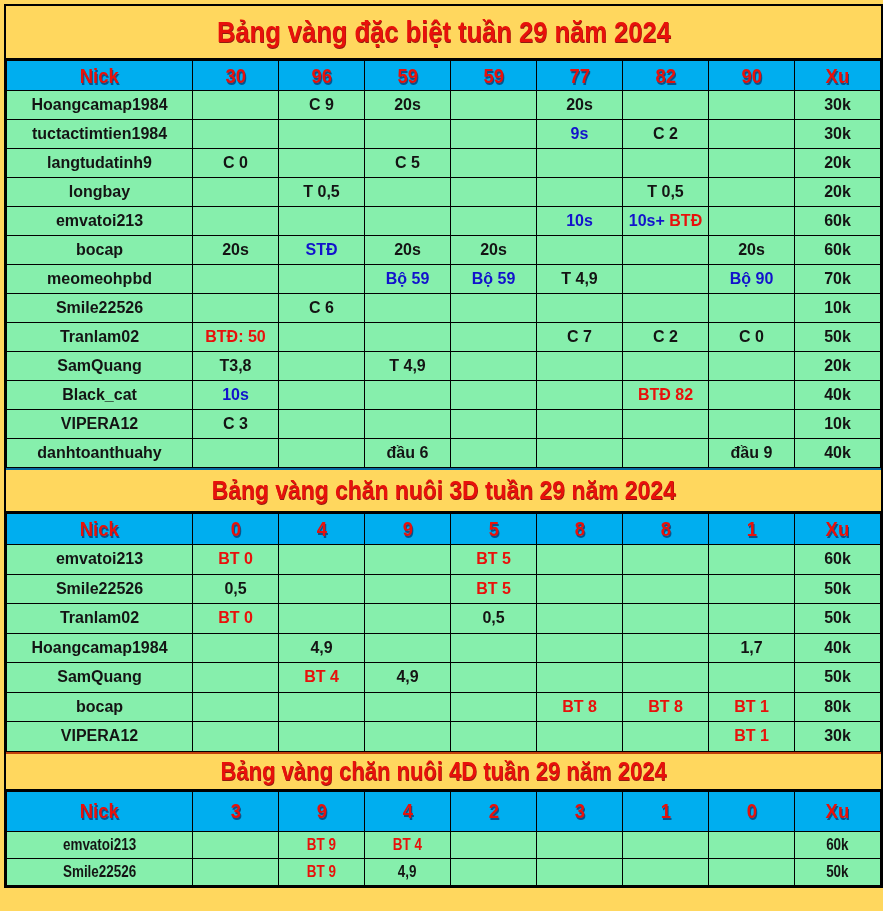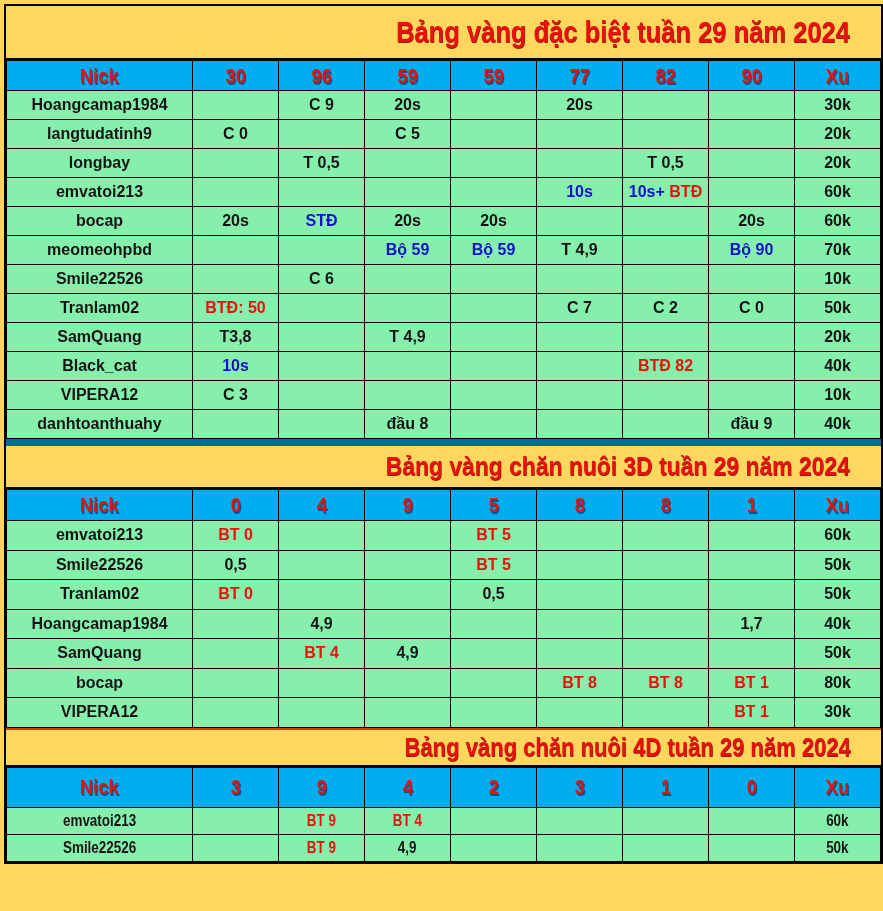--- a/index.html
+++ b/index.html
@@ -13,26 +13,26 @@
   .sheet{
     position:absolute;top:4px;left:4px;width:875px;
     border:2px solid #000;
     background:#fff;
   }
   section{display:block;}
   .title{
     background:#FFD75E;
     color:#E8110B;
     font-weight:bold;
-    display:flex;align-items:center;justify-content:flex-end;
+    display:flex;align-items:center;justify-content:center;
     border-bottom:2px solid #000;
     letter-spacing:0;
   }
   .sec-0 .title{height:52px;font-size:29px;}
-  .sec-1 .title{height:41px;font-size:26px;border-top:7px solid #0369a1;}
+  .sec-1 .title{height:41px;font-size:26px;border-top:2px solid #0369a1;}
   .sec-2 .title{height:35px;font-size:25px;border-top:2px solid #c2410c;}
   .title .cond{text-shadow:0.5px 0.8px 0 #8d1b10;}
   table{border-collapse:collapse;table-layout:fixed;width:100%;background:#86efac;}
   th,td{
     border:1.6px solid #000;
     text-align:center;vertical-align:middle;
     padding:0;font-weight:bold;overflow:hidden;white-space:nowrap;
   }
   th{
     background:#00AEEF;
@@ -89,20 +89,31 @@
             <td></td>
             <td><span class="val">C 9</span></td>
             <td><span class="val">20s</span></td>
             <td></td>
             <td><span class="val">20s</span></td>
             <td></td>
             <td></td>
             <td><span class="val">30k</span></td>
           </tr>
           <tr>
+            <td><span class="val">tuctactimtien1984</span></td>
+            <td></td>
+            <td></td>
+            <td></td>
+            <td></td>
+            <td><span class="val c-blue">9s</span></td>
+            <td><span class="val">C 2</span></td>
+            <td></td>
+            <td><span class="val">30k</span></td>
+          </tr>
+          <tr>
             <td><span class="val">langtudatinh9</span></td>
             <td><span class="val">C 0</span></td>
             <td></td>
             <td><span class="val">C 5</span></td>
             <td></td>
             <td></td>
             <td></td>
             <td></td>
             <td><span class="val">20k</span></td>
           </tr>
@@ -202,21 +213,21 @@
             <td></td>
             <td></td>
             <td></td>
             <td></td>
             <td><span class="val">10k</span></td>
           </tr>
           <tr>
             <td><span class="val">danhtoanthuahy</span></td>
             <td></td>
             <td></td>
-            <td><span class="val">đầu 8</span></td>
+            <td><span class="val">đầu 6</span></td>
             <td></td>
             <td></td>
             <td></td>
             <td><span class="val">đầu 9</span></td>
             <td><span class="val">40k</span></td>
           </tr>
         </tbody>
     </table>
   </section>
 

